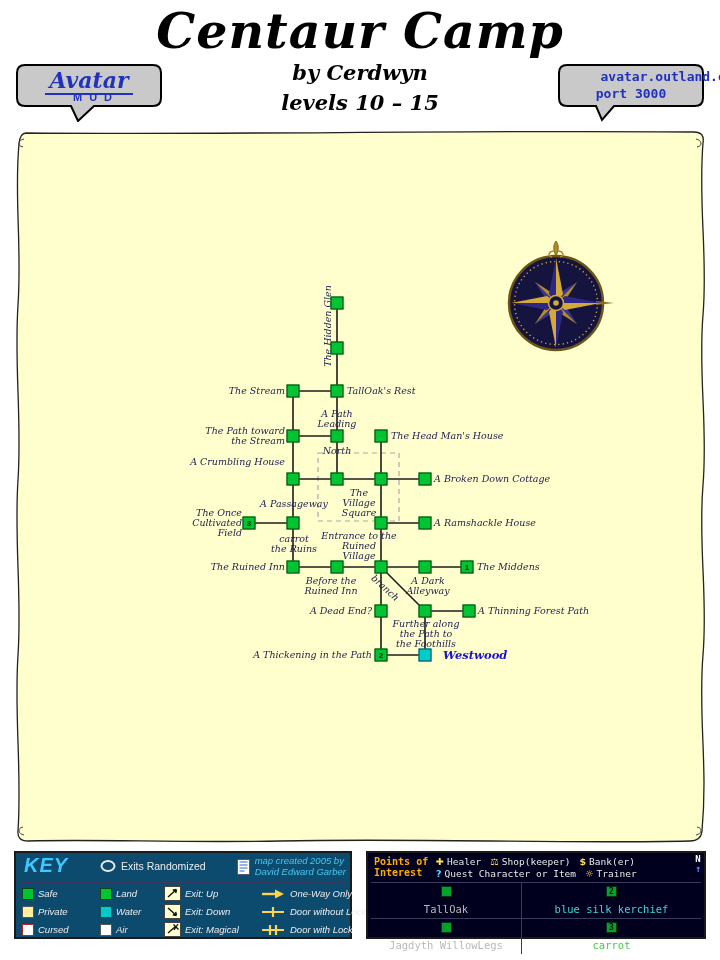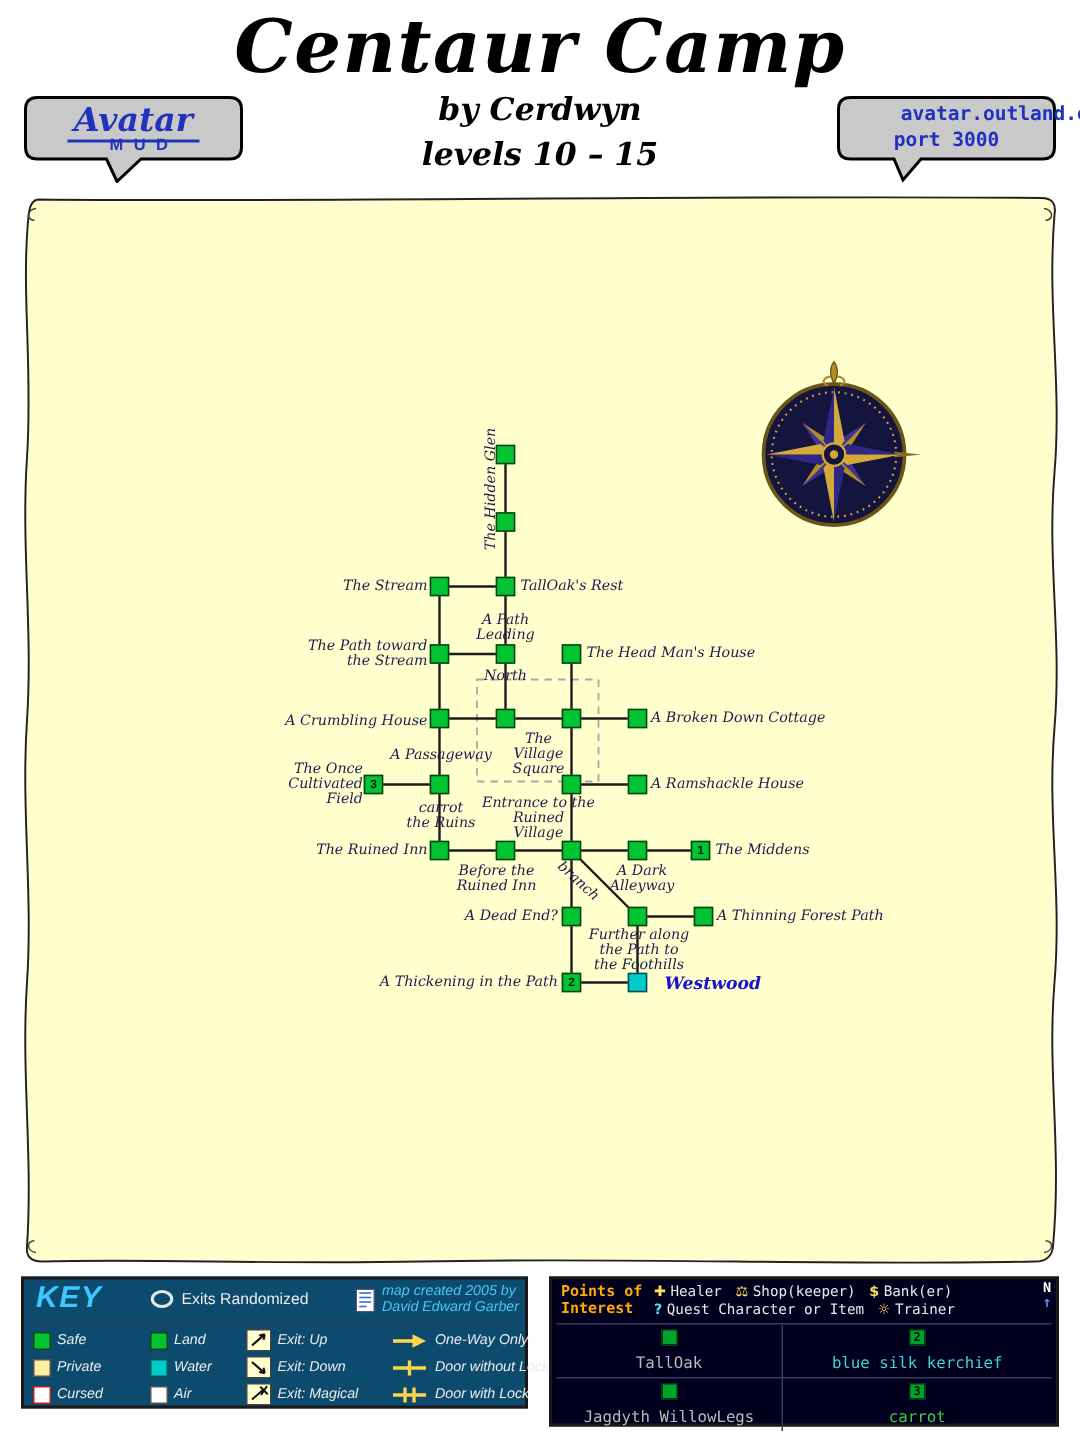--- a/index.html
+++ b/index.html
@@ -49,21 +49,21 @@
   .key-col:nth-child(1){width:72px;}
   .key-col:nth-child(2){width:58px;}
   .key-col:nth-child(3){width:90px;}
   .key-col:nth-child(4){width:104px;}
   .key-item{display:flex;align-items:center;gap:4px;height:15px;}
   .key-chip{width:12px;height:12px;border:1.5px solid #333;box-sizing:border-box;flex:none;}
   .key-icon{flex:none;display:inline-flex;}
   .key-label{color:#ececec;font-size:9.5px;white-space:nowrap;font-style:italic;}
 
   
-  #poi-box{position:absolute;left:366px;top:851px;width:340px;height:100px;background:#00001e;
+  #poi-box{position:absolute;left:366px;top:851px;width:340px;height:88px;background:#00001e;
     border:2px solid #1a1a1a;box-sizing:border-box;z-index:6;font-family:"DejaVu Sans Mono",monospace;}
   .poi-title{position:absolute;left:6px;top:3px;color:#ffaa00;font:700 10px "DejaVu Sans Mono",monospace;line-height:11px;}
   .poi-legend{position:absolute;left:68px;top:3px;line-height:12px;font-size:9.5px;color:#e8e8e8;white-space:nowrap;}
   .poi-leg-item{margin-right:9px;}
   .poi-sym{font-weight:700;margin-right:3px;font-family:"DejaVu Sans",sans-serif;}
   .poi-north{position:absolute;right:3px;top:2px;text-align:center;color:#fff;font:700 9px "DejaVu Sans Mono",monospace;line-height:9px;}
   .poi-north-arrow{color:#5a8cff;font-size:10px;}
   .poi-sep{position:absolute;left:3px;right:3px;top:29px;border-top:1px solid #3a3a5e;}
   .poi-body{position:absolute;left:3px;right:3px;top:30px;bottom:3px;display:grid;grid-template-columns:150px 1fr;}
   .poi-cell{display:flex;align-items:center;gap:6px;padding:3px 6px;border-top:1px solid #3a3a5e;
@@ -205,21 +205,21 @@
       <div class="map-label" style="left: 337px; top: 451px; text-align: center; transform: translate(-50%, -50%);">
         <div>North</div>
       </div>
       <div class="map-label" style="left: 285px; top: 436px; text-align: right; transform: translate(-100%, -50%);">
         <div>The Path toward</div>
         <div>the Stream</div>
       </div>
       <div class="map-label" style="left: 391px; top: 436px; text-align: left; transform: translate(0px, -50%);">
         <div>The Head Man's House</div>
       </div>
-      <div class="map-label" style="left: 285px; top: 481px; text-align: right; transform: translate(-100%, -50%);">
+      <div class="map-label" style="left: 285px; top: 462px; text-align: right; transform: translate(-100%, -50%);">
         <div>A Crumbling House</div>
       </div>
       <div class="map-label" style="left: 359px; top: 503px; text-align: center; transform: translate(-50%, -50%);">
         <div>The</div>
         <div>Village</div>
         <div>Square</div>
       </div>
       <div class="map-label" style="left: 434px; top: 479px; text-align: left; transform: translate(0px, -50%);">
         <div>A Broken Down Cottage</div>
       </div>

